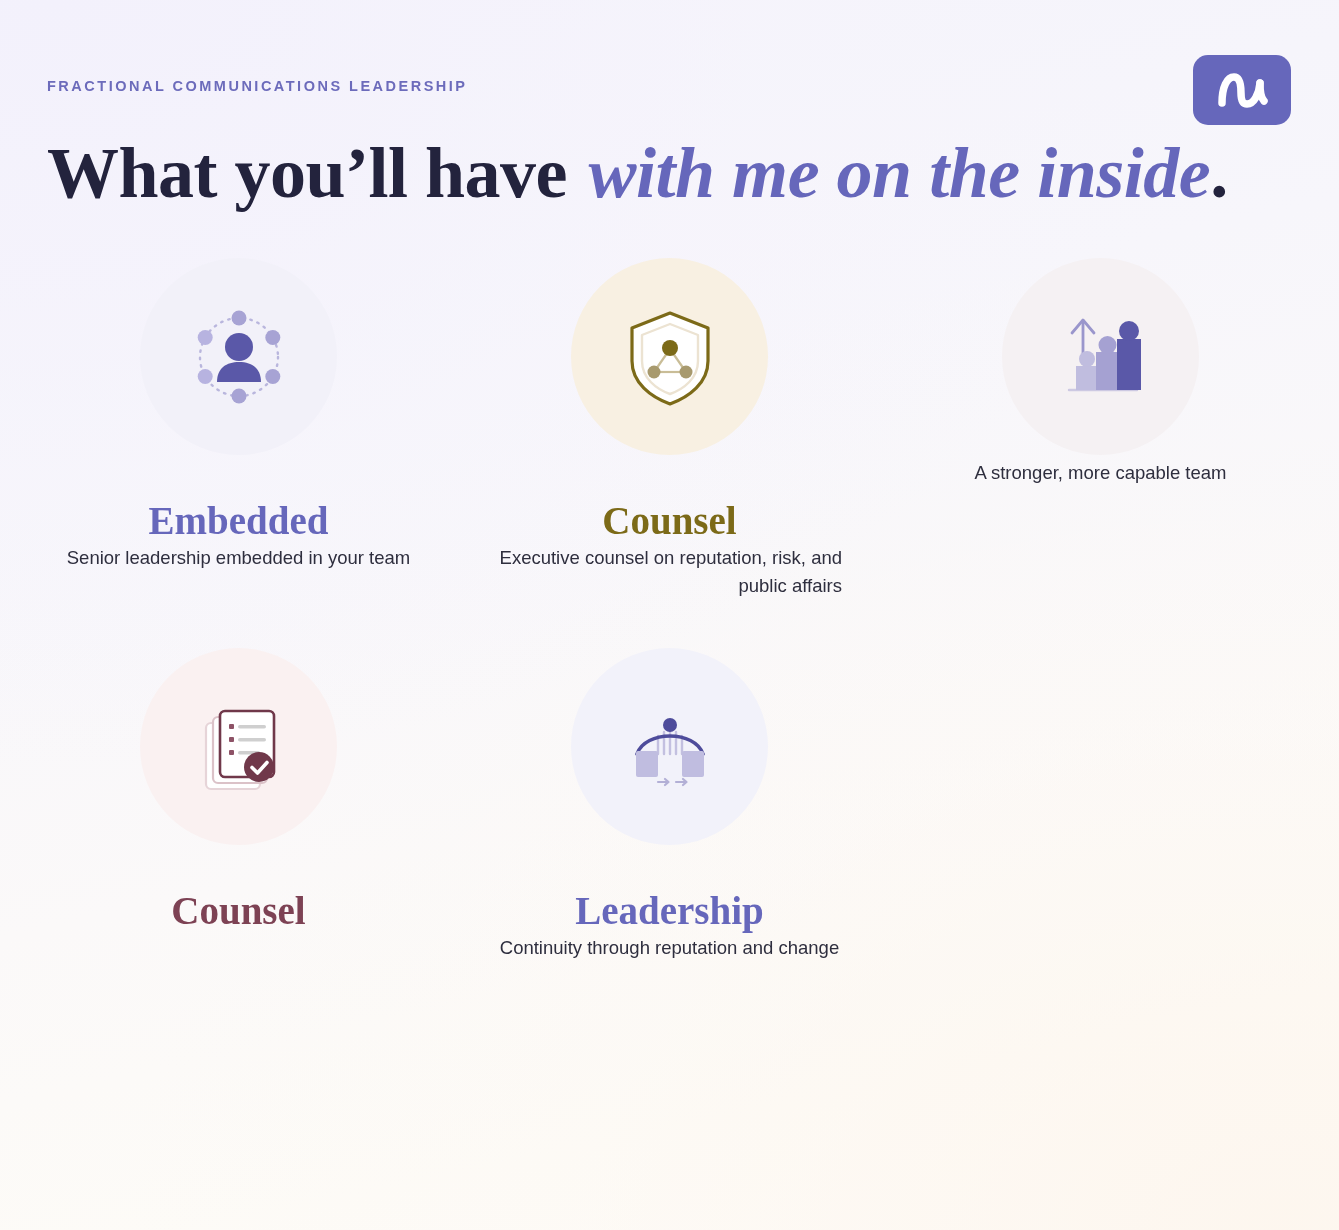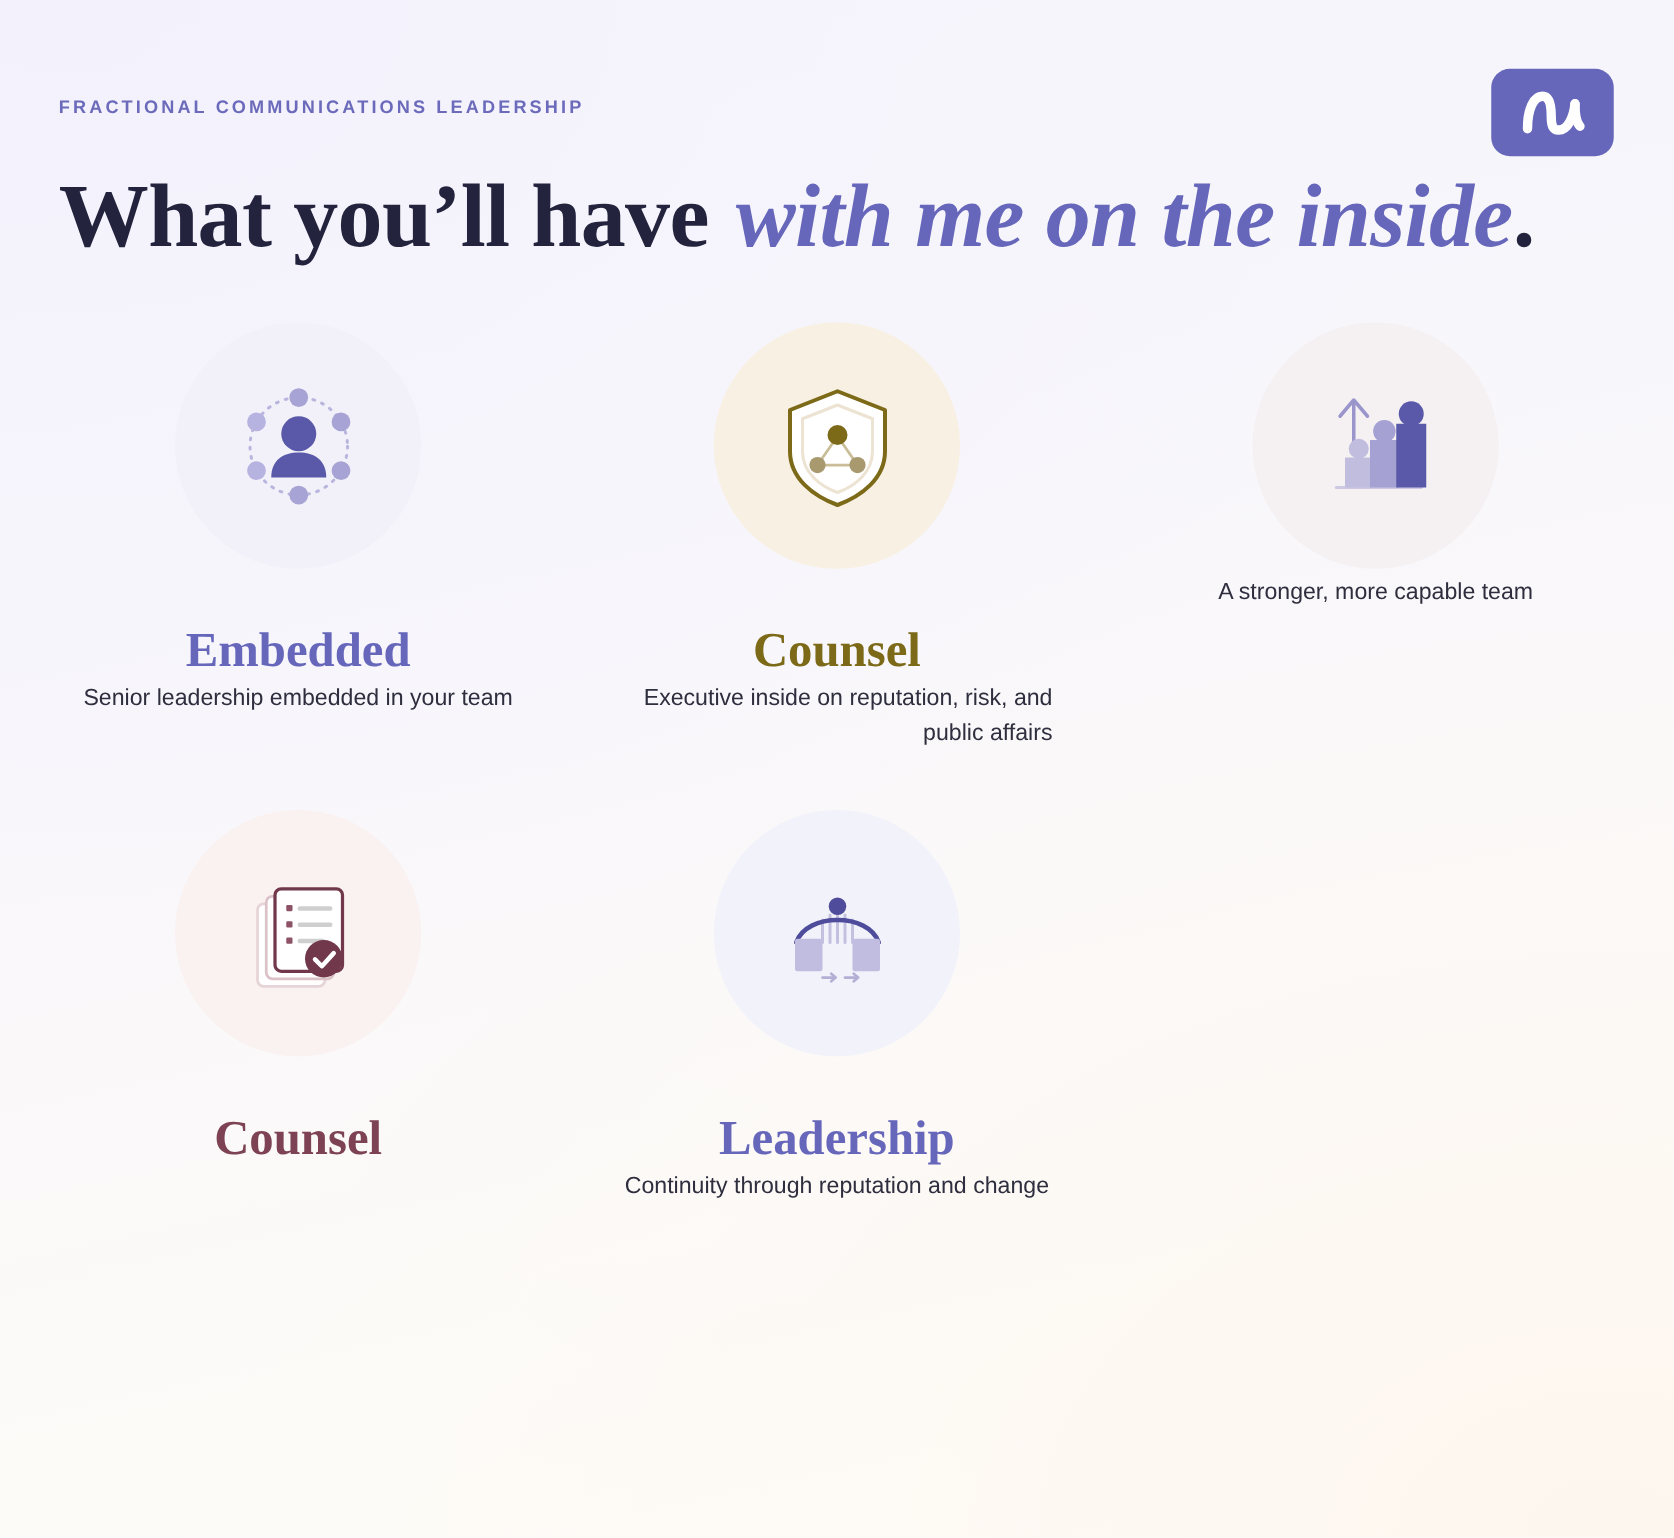--- a/index.html
+++ b/index.html
@@ -164,21 +164,21 @@
           <path d="M60 27 L88 38 L88 64 C88 81, 74 92, 60 97 C46 92, 32 81, 32 64 L32 38 Z" fill="none" stroke="#ece3d2" stroke-width="2.4" stroke-linejoin="round"></path>
           <line x1="60" y1="52" x2="44" y2="75" stroke="#c9bd97" stroke-width="2.2"></line>
           <line x1="60" y1="52" x2="76" y2="75" stroke="#c9bd97" stroke-width="2.2"></line>
           <line x1="44" y1="75" x2="76" y2="75" stroke="#c9bd97" stroke-width="2.2"></line>
           <circle cx="60" cy="51" r="8" fill="#7c6a18"></circle>
           <circle cx="44" cy="75" r="6.5" fill="#a89a6e"></circle>
           <circle cx="76" cy="75" r="6.5" fill="#a89a6e"></circle>
         </svg>
       </div>
       <div class="card-title" style="color:#7c6a18">Counsel</div>
-      <div class="card-desc">Executive inside on reputation, risk, and public affairs</div>
+      <div class="card-desc">Executive counsel on reputation, risk, and public affairs</div>
     </div>
 
     <div class="card">
       <div class="icon-circle" style="background:#f5f1f3">
         <svg width="120" height="120" viewBox="0 0 120 120">
           <line x1="28" y1="93" x2="96" y2="93" stroke="#cdc9e2" stroke-width="2.4" stroke-linecap="round"></line>
           <path d="M42 56 L42 24" stroke="#9a96cc" stroke-width="2.8" stroke-linecap="round" fill="none"></path>
           <path d="M31 36 L42 23 L53 36" fill="none" stroke="#9a96cc" stroke-width="2.8" stroke-linecap="round" stroke-linejoin="round"></path>
           <rect x="35" y="69" width="22" height="24" fill="#c0bddf"></rect>
           <circle cx="46" cy="62" r="8" fill="#c0bddf"></circle>

